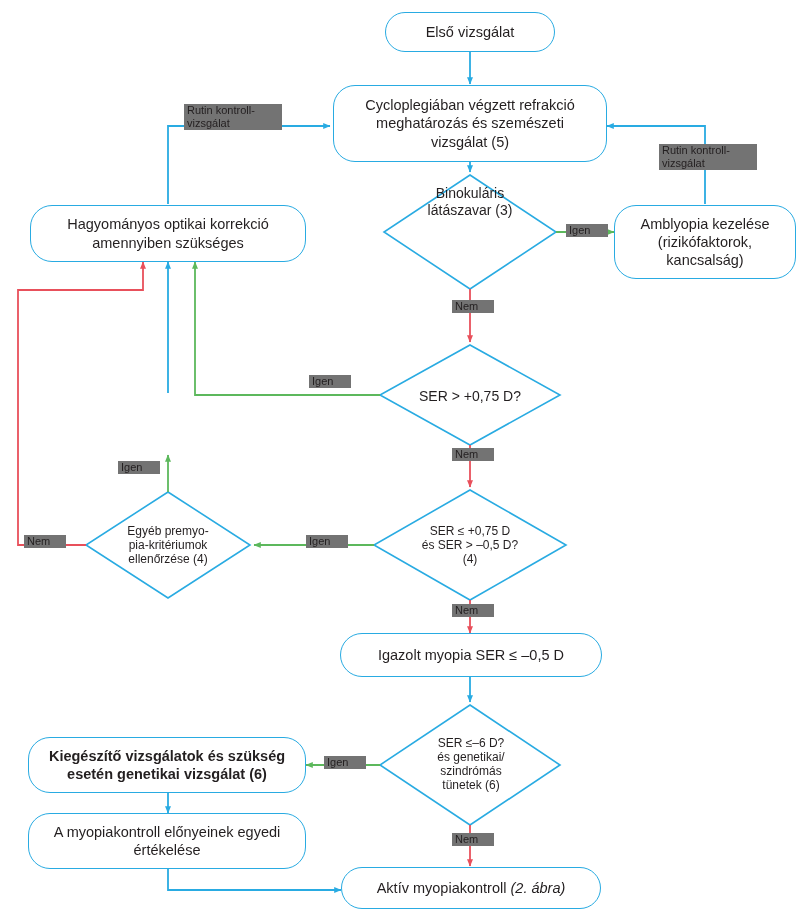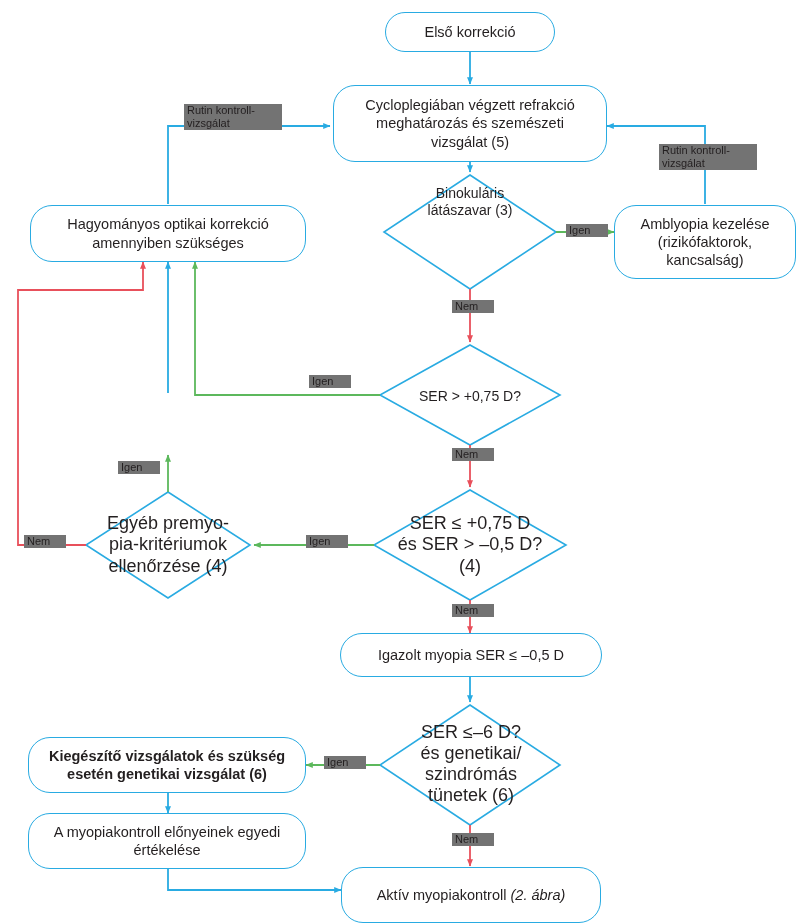--- a/index.html
+++ b/index.html
@@ -54,21 +54,21 @@
     text-align:center;
     z-index:4;
     pointer-events:none;
   }
   .diamond .txt{
     display:block;
     line-height:1.2;
     white-space:pre-line;
     font-size:14px;
   }
-  .diamond.tight .txt{ font-size:18px; line-height:1.18; }
+  .diamond.tight .txt{ font-size:12px; line-height:1.18; }
 
   .elabel{
     position:absolute;
     font-size:11px;
     color:#231f20;
     background:#737373;
     padding:0 3px;
     text-align:left;
     line-height:1.2;
     white-space:pre-line;
@@ -137,21 +137,21 @@
 
       <path stroke="#e8505b" marker-end="url(#ah-red)" d="M470,825 L470,866"></path>
 
       <path stroke="#29abe2" marker-end="url(#ah-blue)" d="M168,793 L168,813"></path>
 
       <path stroke="#29abe2" marker-end="url(#ah-blue)" d="M168,869 L168,890 L341,890"></path>
     </g>
   </svg>
 
   <div class="node rounded" style="left:385px;top:12px;width:170px;height:40px;">
-    <span class="txt">Első korrekció</span>
+    <span class="txt">Első vizsgálat</span>
   </div>
 
   <div class="node rounded" style="left:333px;top:85px;width:274px;height:77px;">
     <span class="txt">Cycloplegiában végzett refrakció
 meghatározás és szemészeti
 vizsgálat (5)</span>
   </div>
 
   <div class="diamond" style="left:394px;top:202px;width:152px;height:60px;transform:translateY(-30px);">
     <span class="txt">Binokuláris
@@ -200,21 +200,21 @@
   <div class="node rounded" style="left:28px;top:737px;width:278px;height:56px;font-weight:bold;">
     <span class="txt">Kiegészítő vizsgálatok és szükség
 esetén genetikai vizsgálat (6)</span>
   </div>
 
   <div class="node rounded" style="left:28px;top:813px;width:278px;height:56px;">
     <span class="txt">A myopiakontroll előnyeinek egyedi
 értékelése</span>
   </div>
 
-  <div class="node rounded" style="left:341px;top:867px;width:260px;height:56px;">
+  <div class="node rounded" style="left:341px;top:867px;width:260px;height:42px;">
     <span class="txt"><span>Aktív myopiakontroll </span><span class="ital">(2. ábra)</span></span>
   </div>
 
   <div class="elabel two" style="left:184px;top:104px;width:92px;">Rutin kontroll-
 vizsgálat</div>
 
   <div class="elabel two" style="left:659px;top:144px;width:92px;">Rutin kontroll-
 vizsgálat</div>
 
   <div class="elabel" style="left:566px;top:224px;width:36px;">Igen</div>

